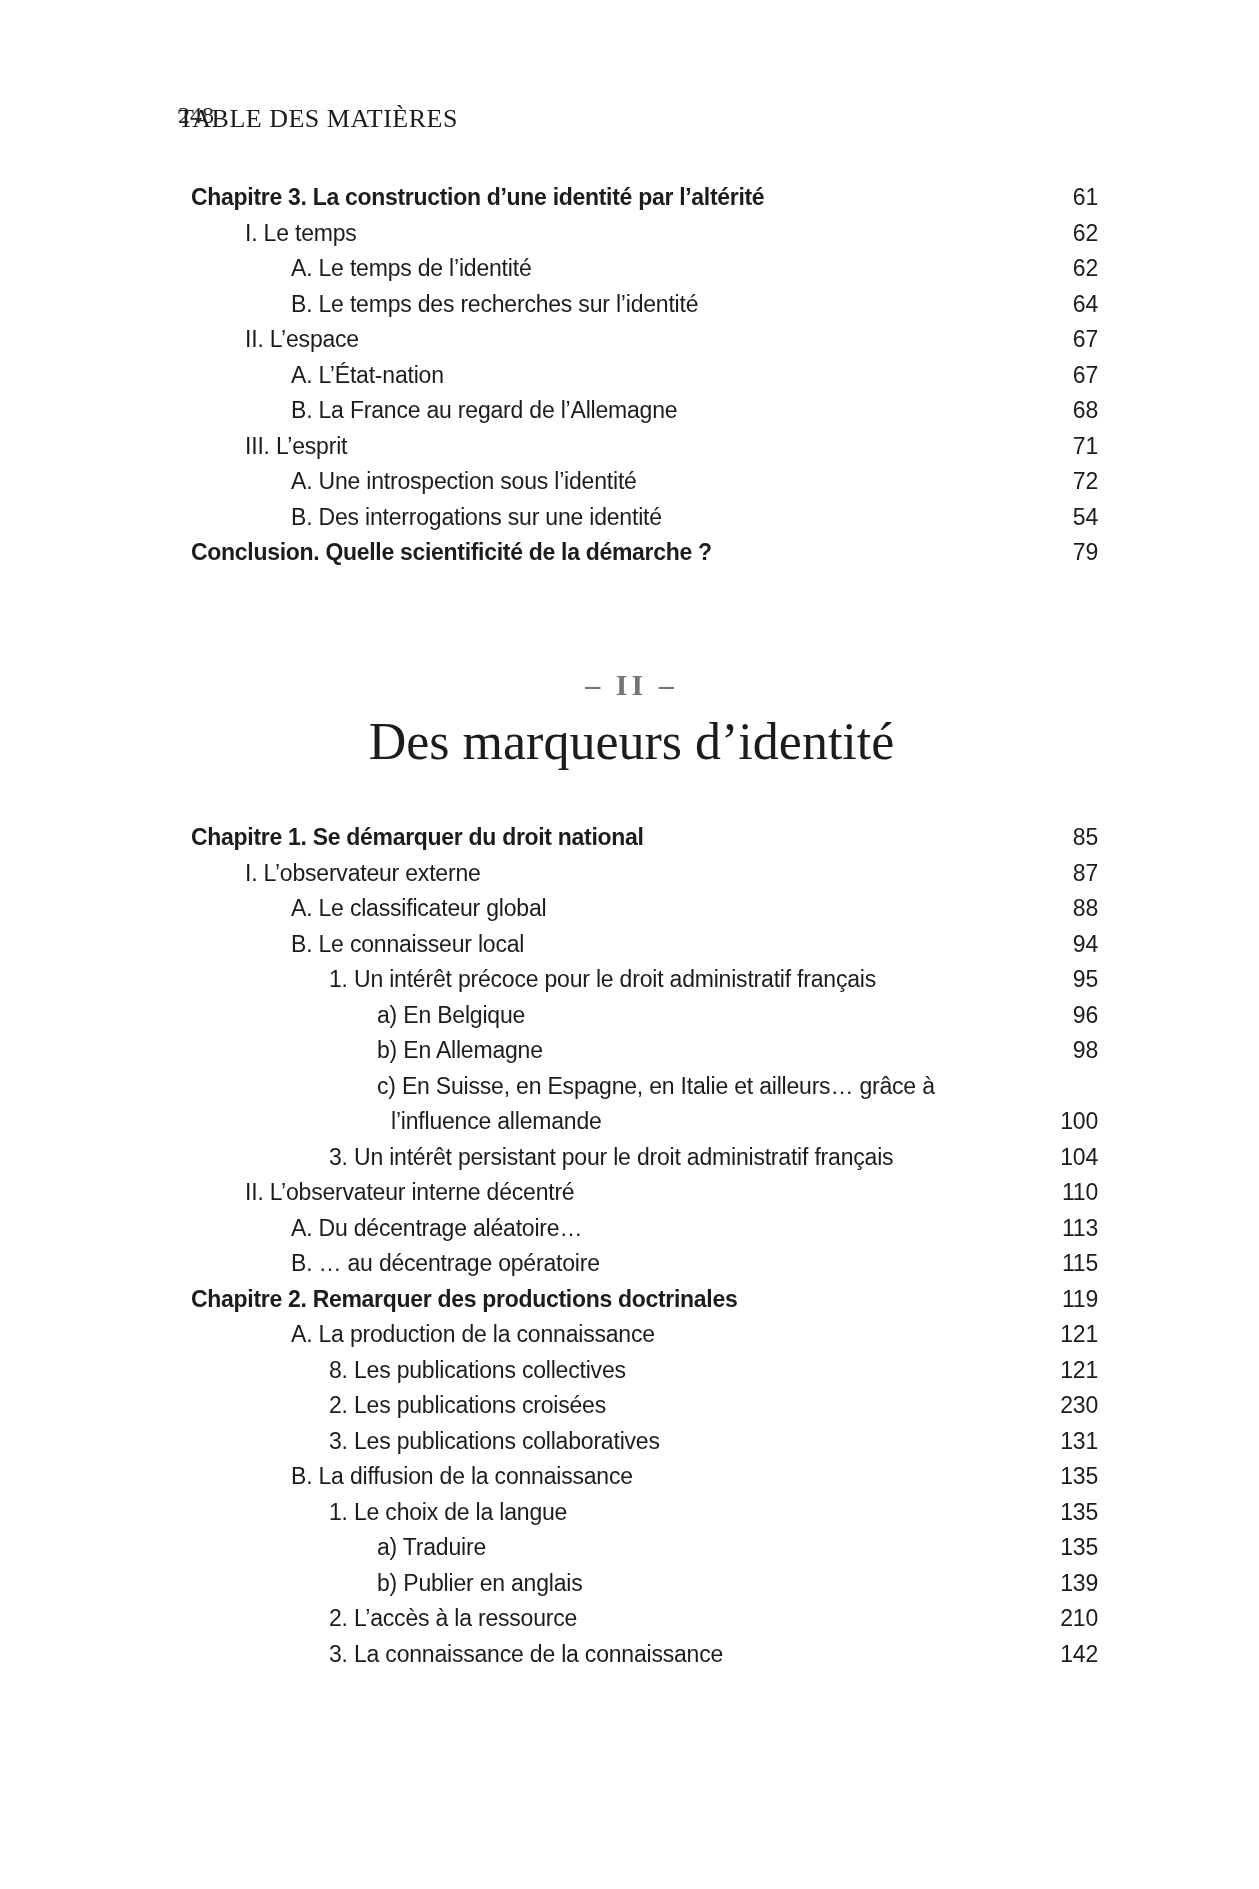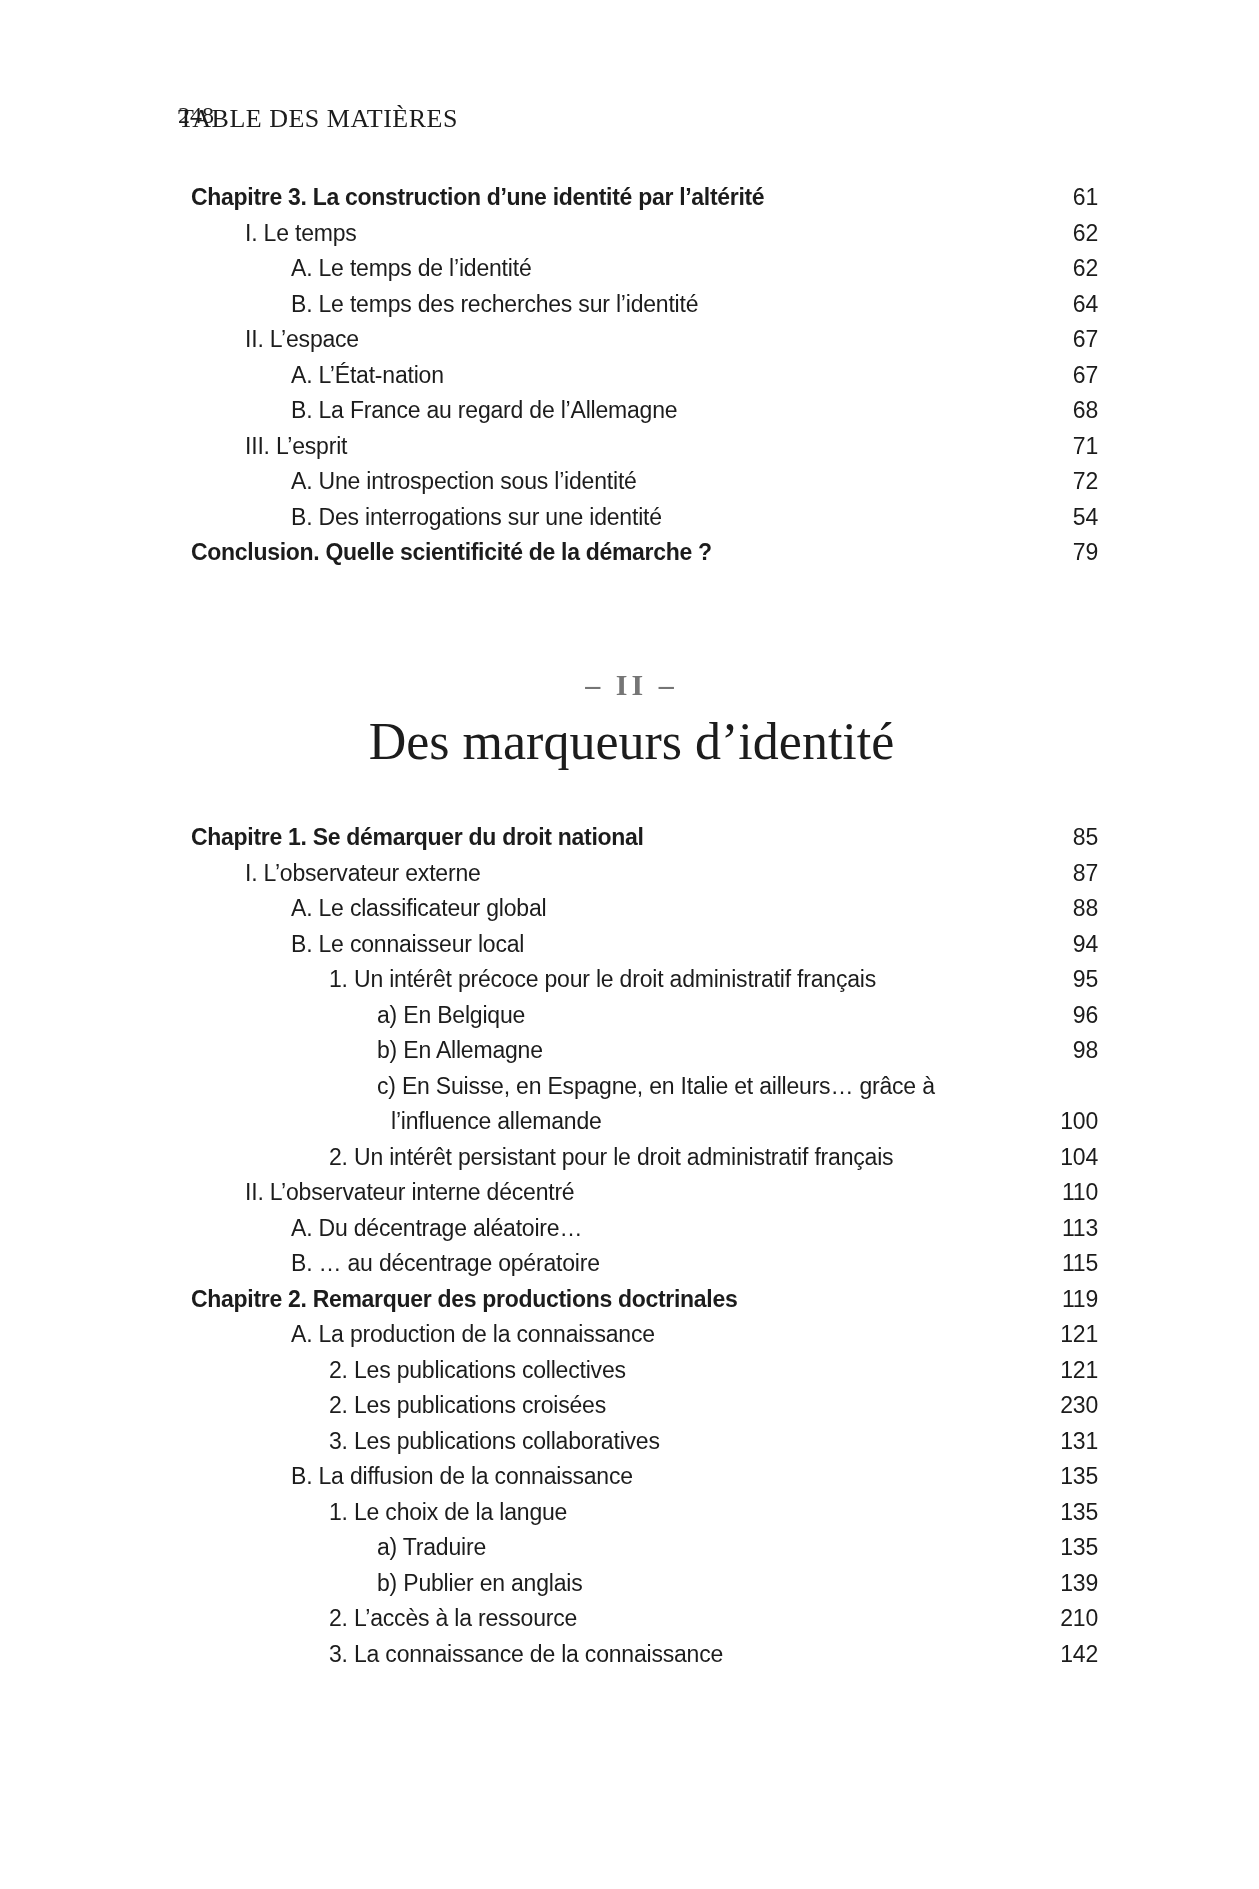--- a/index.html
+++ b/index.html
@@ -211,21 +211,21 @@
     <span class="entry-title">c) En Suisse, en Espagne, en Italie et ailleurs… grâce à</span>
     <span class="entry-page"></span>
   </div>
 
   <div class="toc-row lvl-cont">
     <span class="entry-title">l’influence allemande</span>
     <span class="entry-page">100</span>
   </div>
 
   <div class="toc-row lvl-3">
-    <span class="entry-title">2. Un intérêt persistant pour le droit administratif français</span>
+    <span class="entry-title">3. Un intérêt persistant pour le droit administratif français</span>
     <span class="entry-page">104</span>
   </div>
 
   <div class="toc-row lvl-1">
     <span class="entry-title">II. L’observateur interne décentré</span>
     <span class="entry-page">110</span>
   </div>
 
   <div class="toc-row lvl-2">
     <span class="entry-title">A. Du décentrage aléatoire…</span>
@@ -242,21 +242,21 @@
     <span class="entry-page">119</span>
   </div>
 
 
   <div class="toc-row lvl-2">
     <span class="entry-title">A. La production de la connaissance</span>
     <span class="entry-page">121</span>
   </div>
 
   <div class="toc-row lvl-3">
-    <span class="entry-title">2. Les publications collectives</span>
+    <span class="entry-title">8. Les publications collectives</span>
     <span class="entry-page">121</span>
   </div>
 
   <div class="toc-row lvl-3">
     <span class="entry-title">2. Les publications croisées</span>
     <span class="entry-page">230</span>
   </div>
 
   <div class="toc-row lvl-3">
     <span class="entry-title">3. Les publications collaboratives</span>

